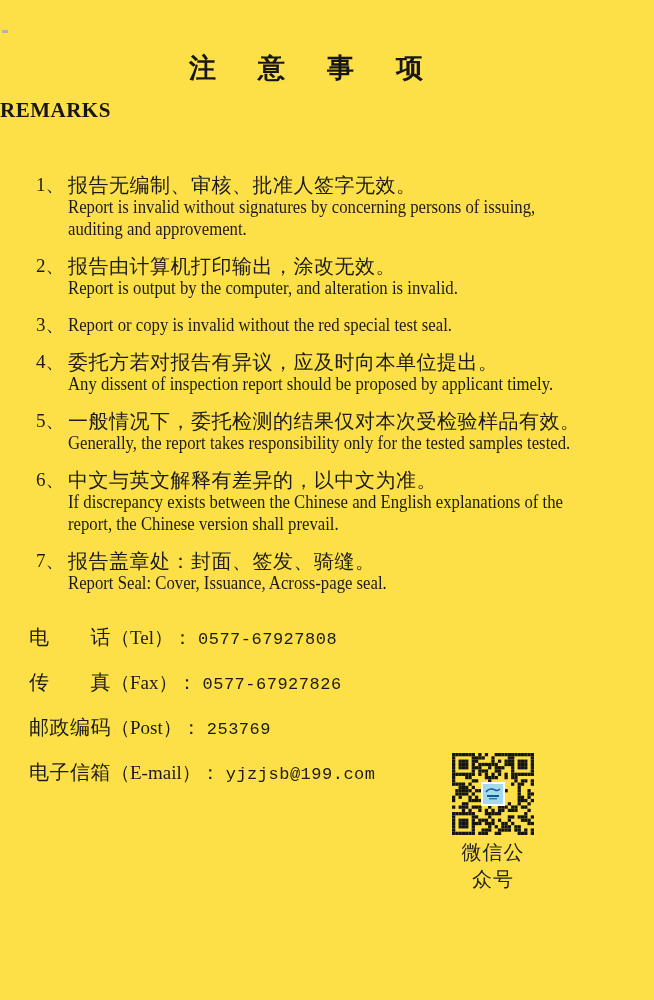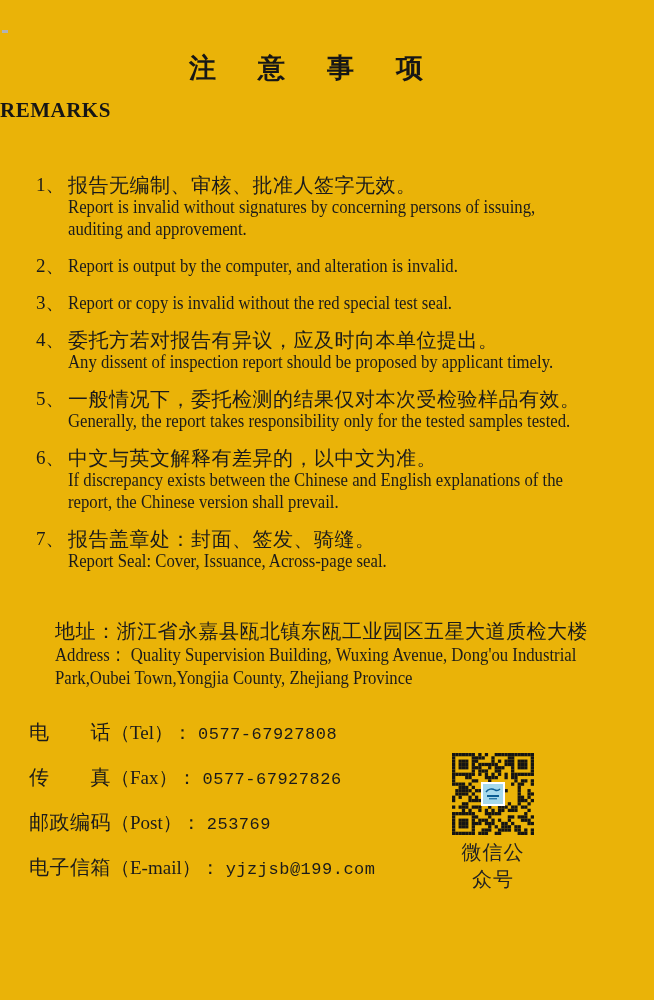--- a/index.html
+++ b/index.html
@@ -1,20 +1,20 @@
 <!DOCTYPE html>
 <html><head>
 <meta charset="utf-8">
 <style>
   html,body{margin:0;padding:0;background:#e9e9e9;}
   .page{
     position:relative;
     width:654px;height:1000px;
     margin:0 auto;
-    background:#eab308;
+    background:#fde047;
     overflow:hidden;
     color:#1b1b1b;
     font-family:"Liberation Serif","DejaVu Serif",serif;
   }
   .speck{position:absolute;left:2px;top:30px;width:6px;height:3px;background:#b3b3b3;}
   .title-zh{
     margin:0;padding-top:50px;
     text-align:center;
     font-size:27px;font-weight:bold;
     letter-spacing:42px;
@@ -71,20 +71,21 @@
       <div class="body">
         <div class="zh">报告无编制、审核、批准人签字无效。</div>
       <div class="en-line">Report is invalid without signatures by concerning persons of issuing,</div>
           <div class="en-line">auditing and approvement.</div>
         </div>
     </li>
 
     <li class="remark">
       <span class="num">2、</span>
       <div class="body">
+        <div class="zh">报告由计算机打印输出，涂改无效。</div>
       <div class="en-line">Report is output by the computer, and alteration is invalid.</div>
         </div>
     </li>
 
     <li class="remark">
       <span class="num">3、</span>
       <div class="body">
       <div class="en-line">Report or copy is invalid without the red special test seal.</div>
         </div>
     </li>
@@ -116,25 +117,20 @@
 
     <li class="remark">
       <span class="num">7、</span>
       <div class="body">
         <div class="zh">报告盖章处：封面、签发、骑缝。</div>
       <div class="en-line">Report Seal: Cover, Issuance, Across-page seal.</div>
         </div>
     </li>
   </ol>
 
-  <div class="address">
-    <div class="zh">地址：浙江省永嘉县瓯北镇东瓯工业园区五星大道质检大楼</div>
-    <div class="en-line">Address： Quality Supervision Building, Wuxing Avenue, Dong'ou Industrial</div>
-    <div class="en-line">Park,Oubei Town,Yongjia County, Zhejiang Province</div>
-  </div>
 
   <div class="contacts" id="contact-rows">
     <div class="contact-row"><span class="c-zh">电　　话</span><span class="c-en">（Tel）：</span><span class="c-val">0577-67927808</span></div>
 
     <div class="contact-row"><span class="c-zh">传　　真</span><span class="c-en">（Fax）：</span><span class="c-val">0577-67927826</span></div>
 
     <div class="contact-row"><span class="c-zh">邮政编码</span><span class="c-en">（Post）：</span><span class="c-val">253769</span></div>
 
     <div class="contact-row"><span class="c-zh">电子信箱</span><span class="c-en">（E-mail）：</span><span class="c-val">yjzjsb@199.com</span></div>
   </div>

